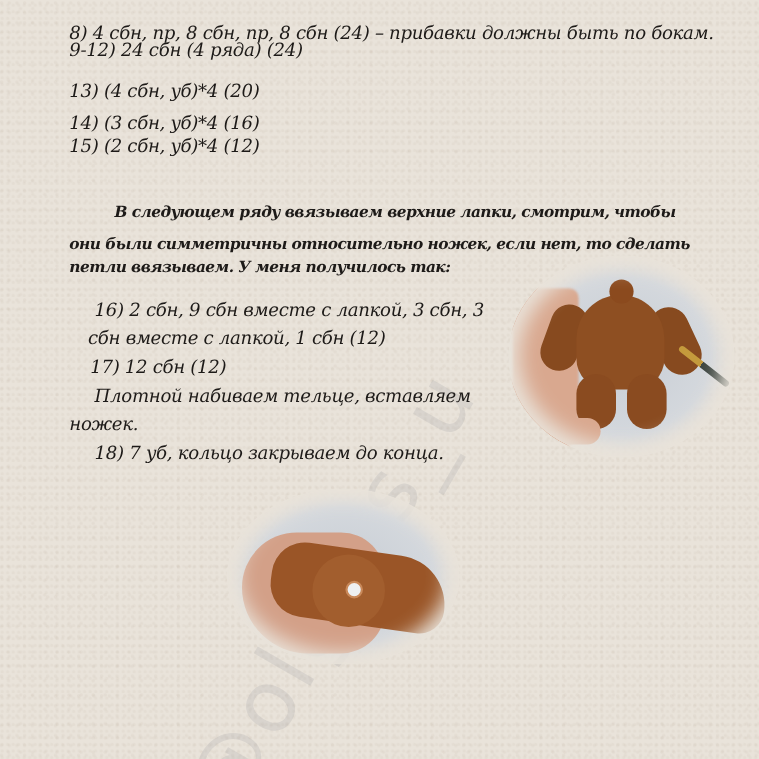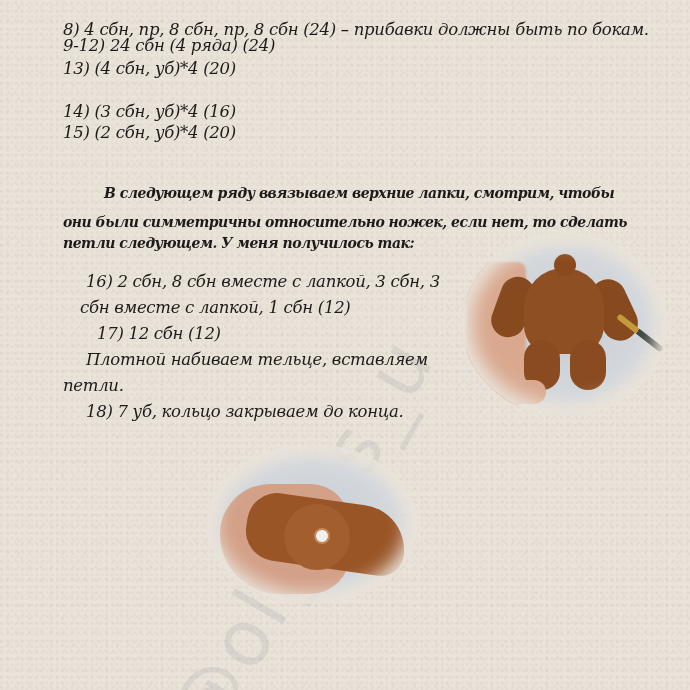--- a/index.html
+++ b/index.html
@@ -50,37 +50,37 @@
   }
 </style>
 </head>
 <body>
 
 <div class="watermark">@olga_s_u</div>
 
 <div>
   <div class="line" style="left:63px;top:20px">8) 4 сбн, пр, 8 сбн, пр, 8 сбн (24) – прибавки должны быть по бокам.</div>
   <div class="line" style="left:63px;top:36px">9-12) 24 сбн (4 ряда) (24)</div>
-  <div class="line" style="left:63px;top:59px">13) (4 сбн, уб)*4 (20)</div>
+  <div class="line" style="left:63px;top:73px">13) (4 сбн, уб)*4 (20)</div>
   <div class="line" style="left:63px;top:102px">14) (3 сбн, уб)*4 (16)</div>
-  <div class="line" style="left:63px;top:123px">15) (2 сбн, уб)*4 (20)</div>
+  <div class="line" style="left:63px;top:123px">15) (2 сбн, уб)*4 (12)</div>
 </div>
 
 <div>
   <div class="line bold" style="left:104px;top:153px">В следующем ряду ввязываем верхние лапки, смотрим, чтобы</div>
   <div class="line bold" style="left:63px;top:182px">они были симметричны относительно ножек, если нет, то сделать</div>
-  <div class="line bold" style="left:63px;top:203px">петли следующем. У меня получилось так:</div>
+  <div class="line bold" style="left:63px;top:203px">петли ввязываем. У меня получилось так:</div>
 </div>
 
 <div>
-  <div class="line" style="left:86px;top:272px">16) 2 сбн, 8 сбн вместе с лапкой, 3 сбн, 3</div>
+  <div class="line" style="left:86px;top:272px">16) 2 сбн, 9 сбн вместе с лапкой, 3 сбн, 3</div>
   <div class="line" style="left:80px;top:298px">сбн вместе с лапкой, 1 сбн (12)</div>
-  <div class="line" style="left:97px;top:324px">17) 12 сбн (12)</div>
+  <div class="line" style="left:82px;top:324px">17) 12 сбн (12)</div>
   <div class="line" style="left:86px;top:350px">Плотной набиваем тельце, вставляем</div>
-  <div class="line" style="left:63px;top:376px">петли.</div>
+  <div class="line" style="left:63px;top:376px">ножек.</div>
   <div class="line" style="left:86px;top:402px">18) 7 уб, кольцо закрываем до конца.</div>
 </div>
 
 <div class="photo p1">
   <div class="hand1"></div>
   <div class="armL"></div>
   <div class="armR"></div>
   <div class="body1"></div>
   <div class="ear" style="left:92px;top:22px;width:22px;height:22px"></div>
   <div class="legL"></div>

